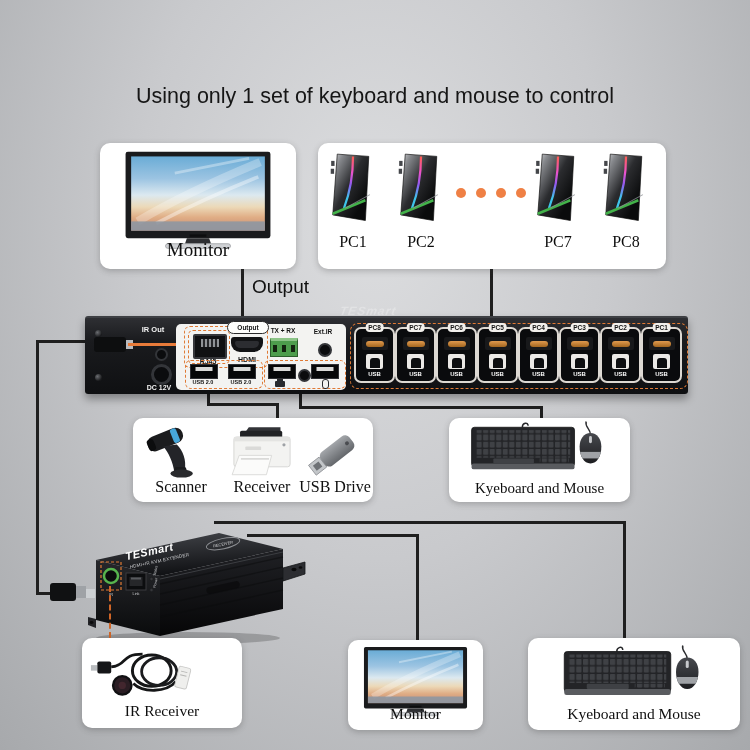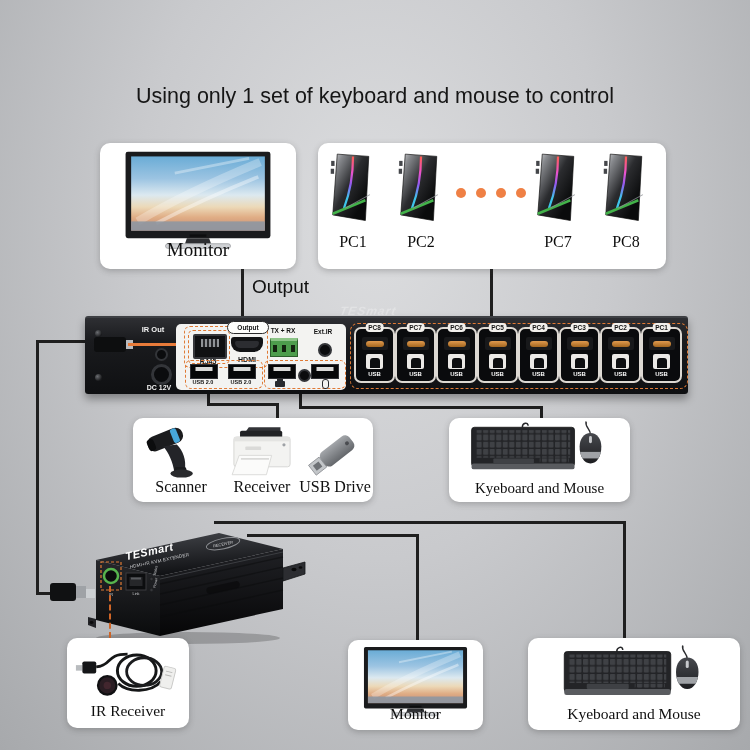--- a/index.html
+++ b/index.html
@@ -441,21 +441,21 @@
     <rect x="41.5" y="53" width="13" height="9" fill="#26272a"></rect>
     <rect x="43" y="53.5" width="10" height="2" fill="#585a5e"></rect>
     <text x="48" y="71" font-size="3.8" fill="#c9cacd" text-anchor="middle">Link</text>
     <circle cx="63.5" cy="55" r="1.8" fill="#35363a" stroke="#1c1d1f"></circle>
     <circle cx="63.5" cy="66" r="1.8" fill="#35363a" stroke="#1c1d1f"></circle>
     <text x="67.5" y="52" font-size="3.6" fill="#c9cacd" transform="rotate(-78 67.5 52)">Status</text>
     <text x="67.5" y="64" font-size="3.6" fill="#c9cacd" transform="rotate(-78 67.5 64)">Power</text>
   </svg>
   <div class="dashv" style="left:109px;top:586px;height:52px"></div>
 
-  <div class="card" style="left:67px;top:638px;width:122px;height:90px">
+  <div class="card" style="left:82px;top:638px;width:160px;height:90px">
     <svg class="a" style="left:7px;top:5px" width="120" height="59">
         <use href="#sym-ir"></use>
       </svg>
     <div class="cardlbl" style="bottom:8px;font-size:15.5px">IR Receiver</div>
   </div>
 
   <div class="card" style="left:348px;top:640px;width:135px;height:90px">
     <svg class="a" style="left:11px;top:5px" width="113" height="74">
         <use href="#sym-tv"></use>
       </svg>

